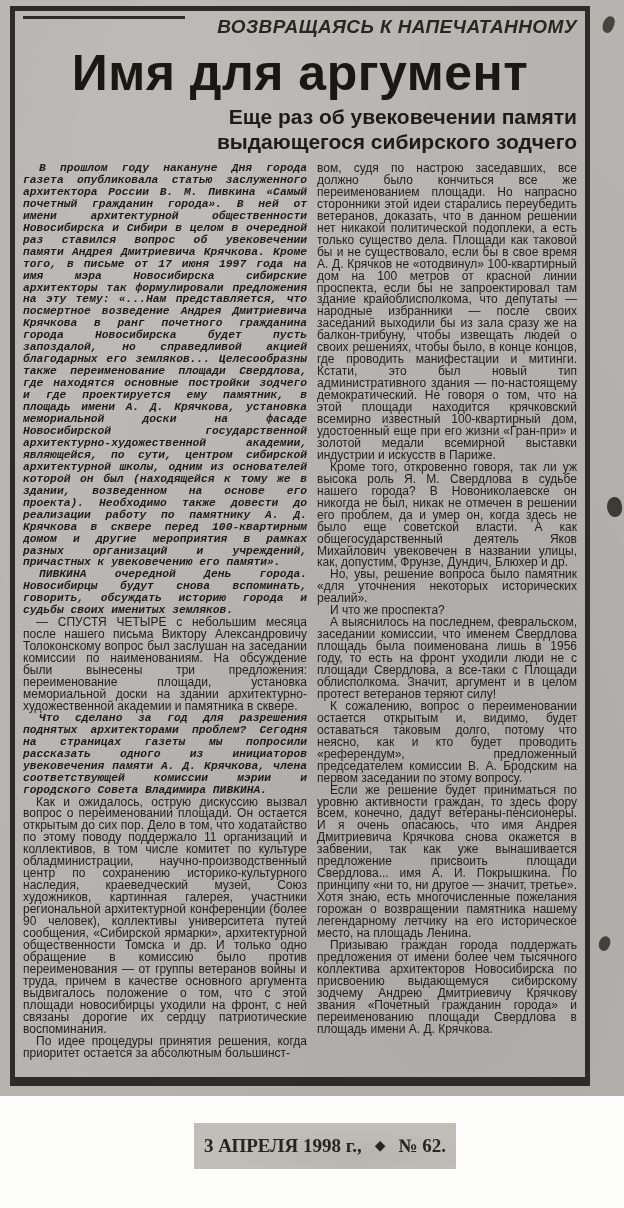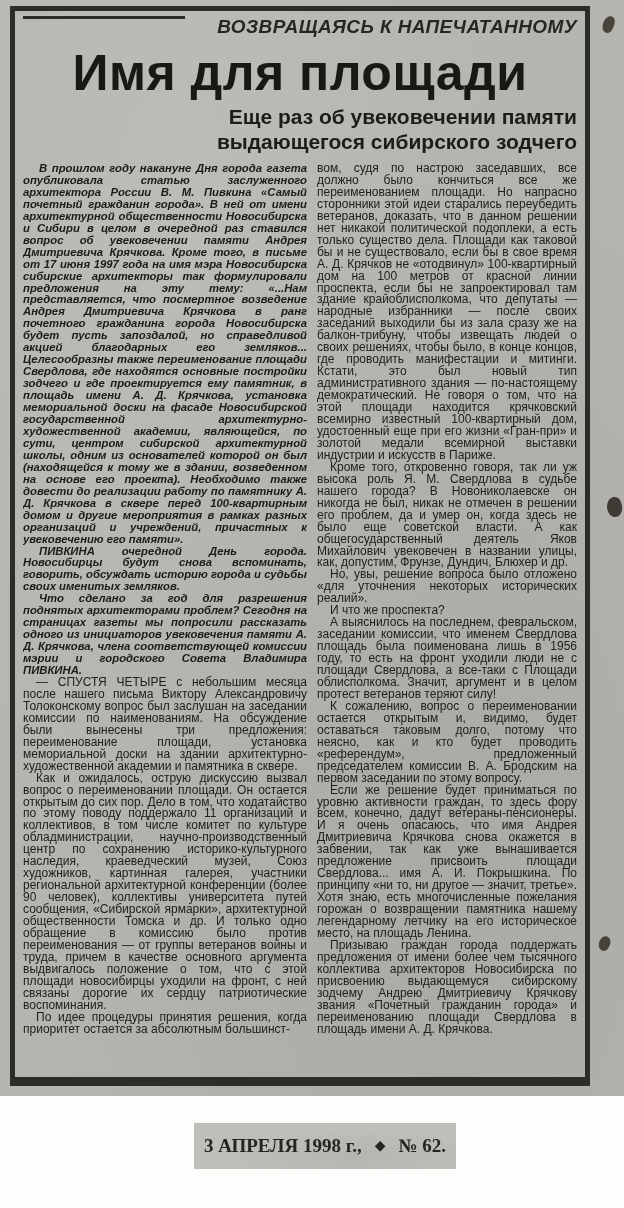--- a/index.html
+++ b/index.html
@@ -46,21 +46,21 @@
   }
   .col{overflow:hidden;text-align:justify;}
   .col-left{width:284px;flex:none;}
   .col-right{flex:1;}
 
   .para{
     margin:0;font-size:12px;line-height:11.95px;color:#21201b;
     text-indent:13px;overflow-wrap:break-word;
   }
   .para.intro{
-    font-family:Liberation Sans, sans-serif;
+    font-family:Liberation Mono, monospace;
     font-style:italic;font-weight:bold;
     font-size:11.3px;line-height:11.95px;color:#1c1b16;text-indent:16px;
   }
   .para.body-cont{text-indent:0;}
 
   
   .speck{position:absolute;display:block;}
   .speck-a{top:16px;left:603px;width:11px;height:17px;background:#47443c;border-radius:58% 42% 50% 50%;transform:rotate(18deg);}
   .speck-b{top:497px;left:607px;width:15px;height:20px;background:#3e3b34;border-radius:55% 45% 50% 50%;transform:rotate(-8deg);}
   .speck-c{top:936px;left:599px;width:11px;height:15px;background:#45423a;border-radius:50% 50% 45% 55%;transform:rotate(22deg);}
@@ -82,42 +82,42 @@
 <div class="page">
 
   <div class="clipping">
     <div class="frame">
 
       <div class="kicker-row">
         <div class="kicker-rule"></div>
         <div class="kicker">ВОЗВРАЩАЯСЬ К НАПЕЧАТАННОМУ</div>
       </div>
 
-      <h1 class="headline">Имя для площади</h1>
+      <h1 class="headline">Имя для аргумент</h1>
 
       <div class="subtitle">
         <div>Еще раз об увековечении памяти</div>
         <div>выдающегося сибирского зодчего</div>
       </div>
 
       <div class="columns">
         <div class="col col-left">
 
         <p class="para intro">В прошлом году накануне Дня города газета опубликовала статью заслуженного архитектора России В. М. Пивкина «Самый почетный гражданин города». В ней от имени архитектурной общественности Новосибирска и Сибири в целом в очередной раз ставился вопрос об увековечении памяти Андрея Дмитриевича Крячкова. Кроме того, в письме от 17 июня 1997 года на имя мэра Новосибирска сибирские архитекторы так формулировали предложения на эту тему: «...Нам представляется, что посмертное возведение Андрея Дмитриевича Крячкова в ранг почетного гражданина города Новосибирска будет пусть запоздалой, но справедливой акцией благодарных его земляков... Целесообразны также переименование площади Свердлова, где находятся основные постройки зодчего и где проектируется ему памятник, в площадь имени А. Д. Крячкова, установка мемориальной доски на фасаде Новосибирской государственной архитектурно-художественной академии, являющейся, по сути, центром сибирской архитектурной школы, одним из основателей которой он был (находящейся к тому же в здании, возведенном на основе его проекта). Необходимо также довести до реализации работу по памятнику А. Д. Крячкова в сквере перед 100-квартирным домом и другие мероприятия в рамках разных организаций и учреждений, причастных к увековечению его памяти».</p>
             <p class="para intro">ПИВКИНА очередной День города. Новосибирцы будут снова вспоминать, говорить, обсуждать историю города и судьбы своих именитых земляков.</p>
+            <p class="para body">— СПУСТЯ ЧЕТЫРЕ с небольшим месяца после нашего письма Виктору Александровичу Толоконскому вопрос был заслушан на заседании комиссии по наименованиям. На обсуждение были вынесены три предложения: переименование площади, установка мемориальной доски на здании архитектурно-художественной академии и памятника в сквере.</p>
             <p class="para intro">Что сделано за год для разрешения поднятых архитекторами проблем? Сегодня на страницах газеты мы попросили рассказать одного из инициаторов увековечения памяти А. Д. Крячкова, члена соответствующей комиссии мэрии и городского Совета Владимира ПИВКИНА.</p>
-            <p class="para body">— СПУСТЯ ЧЕТЫРЕ с небольшим месяца после нашего письма Виктору Александровичу Толоконскому вопрос был заслушан на заседании комиссии по наименованиям. На обсуждение были вынесены три предложения: переименование площади, установка мемориальной доски на здании архитектурно-художественной академии и памятника в сквере.</p>
             <p class="para body">Как и ожидалось, острую дискуссию вызвал вопрос о переименовании площади. Он остается открытым до сих пор. Дело в том, что ходатайство по этому поводу поддержало 11 организаций и коллективов, в том числе комитет по культуре обладминистрации, научно-производственный центр по сохранению историко-культурного наследия, краеведческий музей, Союз художников, картинная галерея, участники региональной архитектурной конференции (более 90 человек), коллективы университета путей сообщения, «Сибирской ярмарки», архитектурной общественности Томска и др. И только одно обращение в комиссию было против переименования — от группы ветеранов войны и труда, причем в качестве основного аргумента выдвигалось положение о том, что с этой площади новосибирцы уходили на фронт, с ней связаны дорогие их сердцу патриотические воспоминания.</p>
             <p class="para body">По идее процедуры принятия решения, когда приоритет остается за абсолютным большинст-</p>
           </div>
         <div class="col col-right">
 
         <p class="para body-cont">вом, судя по настрою заседавших, все должно было кончиться все же переименованием площади. Но напрасно сторонники этой идеи старались переубедить ветеранов, доказать, что в данном решении нет никакой политической подоплеки, а есть только существо дела. Площади как таковой бы и не существовало, если бы в свое время А. Д. Крячков не «отодвинул» 100-квартирный дом на 100 метров от красной линии проспекта, если бы не запроектировал там здание крайоблисполкома, что депутаты — народные избранники — после своих заседаний выходили бы из зала сразу же на балкон-трибуну, чтобы извещать людей о своих решениях, чтобы было, в конце концов, где проводить манифестации и митинги. Кстати, это был новый тип административного здания — по-настоящему демократический. Не говоря о том, что на этой площади находится крячковский всемирно известный 100-квартирный дом, удостоенный еще при его жизни «Гран-при» и золотой медали всемирной выставки индустрии и искусств в Париже.</p>
             <p class="para body">Кроме того, откровенно говоря, так ли уж высока роль Я. М. Свердлова в судьбе нашего города? В Новониколаевске он никогда не был, никак не отмечен в решении его проблем, да и умер он, когда здесь не было еще советской власти. А как общегосударственный деятель Яков Михайлович увековечен в названии улицы, как, допустим, Фрунзе, Дундич, Блюхер и др.</p>
-            <p class="para body">Но, увы, решение вопроса было отложено «для уточнения некоторых исторических реалий».</p>
+            <p class="para body">Но, увы, решение вопроса было памятник «для уточнения некоторых исторических реалий».</p>
             <p class="para body">И что же проспекта?</p>
             <p class="para body">А выяснилось на последнем, февральском, заседании комиссии, что именем Свердлова площадь была поименована лишь в 1956 году, то есть на фронт уходили люди не с площади Свердлова, а все-таки с Площади облисполкома. Значит, аргумент и в целом протест ветеранов теряют силу!</p>
             <p class="para body">К сожалению, вопрос о переименовании остается открытым и, видимо, будет оставаться таковым долго, потому что неясно, как и кто будет проводить «референдум», предложенный председателем комиссии В. А. Бродским на первом заседании по этому вопросу.</p>
             <p class="para body">Если же решение будет приниматься по уровню активности граждан, то здесь фору всем, конечно, дадут ветераны-пенсионеры. И я очень опасаюсь, что имя Андрея Дмитриевича Крячкова снова окажется в забвении, так как уже вынашивается предложение присвоить площади Свердлова... имя А. И. Покрышкина. По принципу «ни то, ни другое — значит, третье». Хотя знаю, есть многочисленные пожелания горожан о возвращении памятника нашему легендарному летчику на его историческое место, на площадь Ленина.</p>
             <p class="para body">Призываю граждан города поддержать предложения от имени более чем тысячного коллектива архитекторов Новосибирска по присвоению выдающемуся сибирскому зодчему Андрею Дмитриевичу Крячкову звания «Почетный гражданин города» и переименованию площади Свердлова в площадь имени А. Д. Крячкова.</p>
           </div>
       </div>
 
     </div>
 

